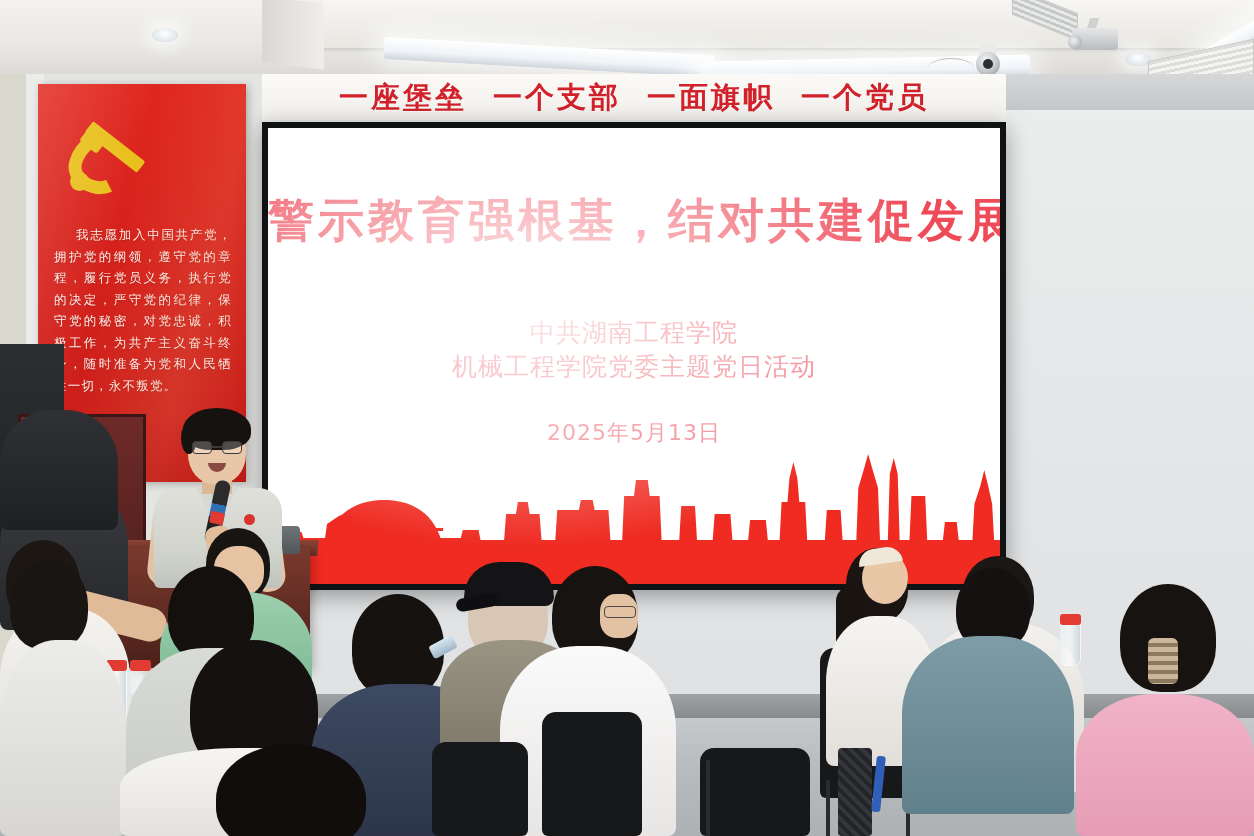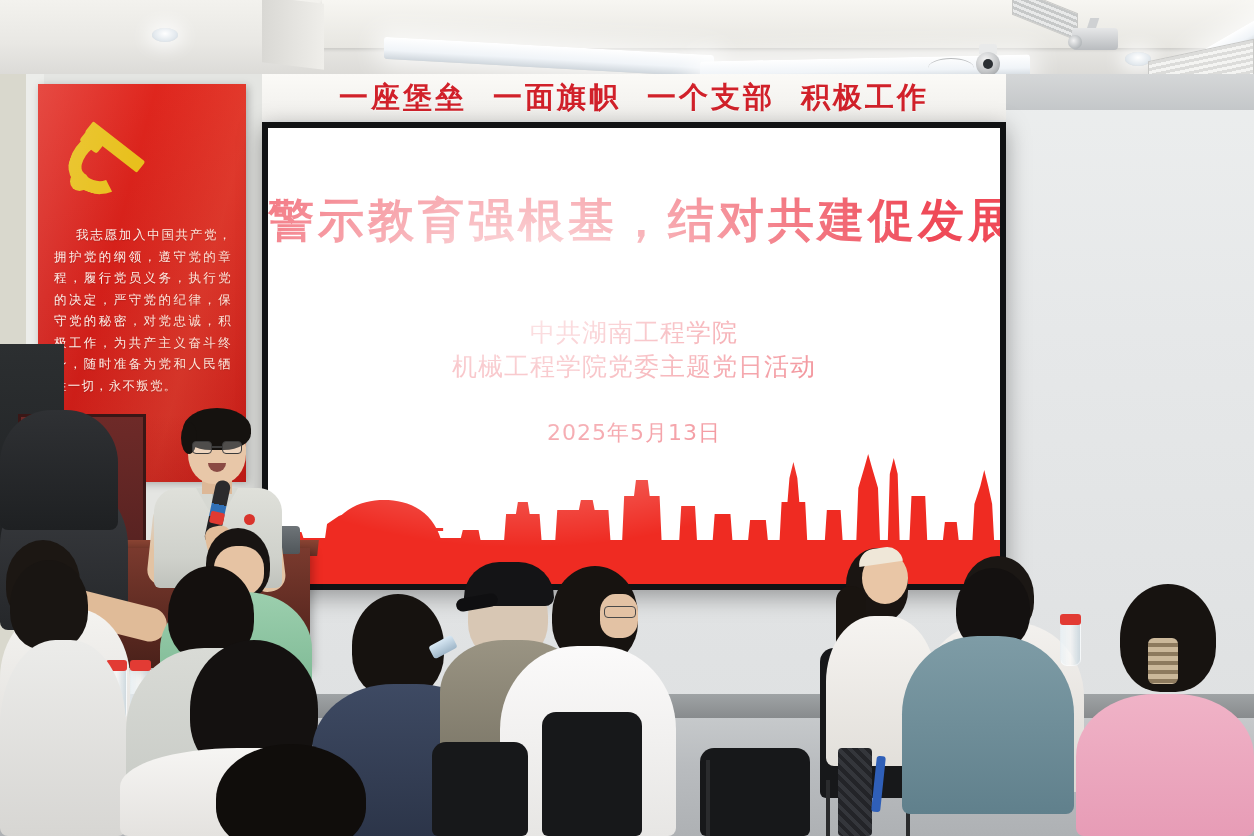--- a/index.html
+++ b/index.html
@@ -247,23 +247,23 @@
       <div class="dome"></div>
       <div class="eye"></div>
   </div>
 
   <div class="wall"></div>
   <div class="wall-band"></div>
   <div class="wall-topstrip"></div>
 
   <div class="wall-banner">
     <span>一座堡垒</span>
+    <span>一个支部</span>
     <span>一面旗帜</span>
-    <span>一个支部</span>
-    <span>积极工作</span>
+    <span>一个党员</span>
   </div>
 
   <div class="left-col">
     <div class="lc-wallbg"></div>
     <div class="banner">
       <div class="emblem">
         <div class="sickle"></div>
           <div class="hammer-h"></div>
         <div class="hammer-head"></div>
           <div class="dot"></div>

